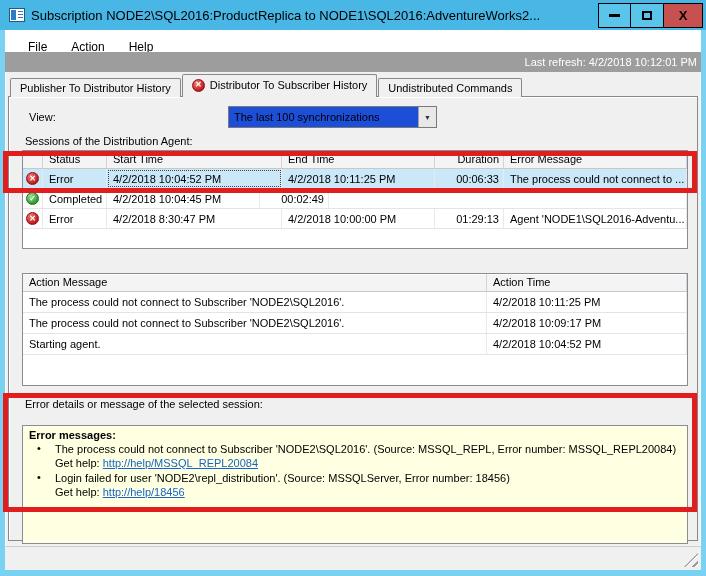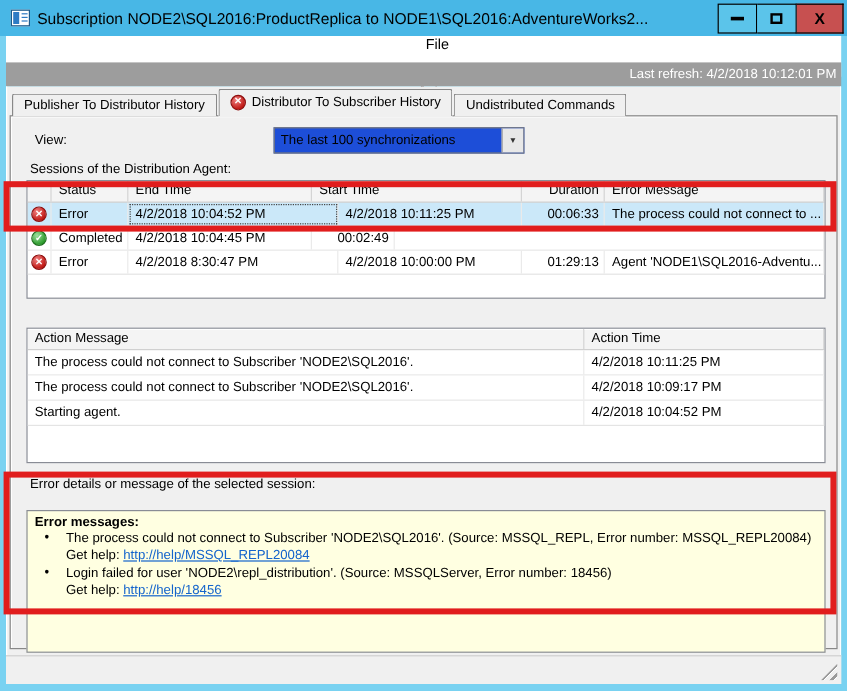--- a/index.html
+++ b/index.html
@@ -15,21 +15,21 @@
   .app-icon::after { content:""; position:absolute; left:8px; top:2px; width:5px; height:1px; background:#2E7BC4; box-shadow:0 3px 0 #2E7BC4, 0 6px 0 #2E7BC4; }
   .title-text { font-size:13px; color:#000; white-space:nowrap; overflow:hidden; flex:1; }
   .win-buttons { display:flex; margin-right:3px; height:25px; }
   .win-btn { border:1px solid #000; background:#5BC4EA; width:33px; display:flex; align-items:center; justify-content:center; font-weight:bold; font-size:12px; }
   .win-btn + .win-btn { border-left:none; }
   .btn-min span.bar { width:11px; height:3px; background:#000; display:block; }
   .btn-max span.box { width:10px; height:9px; border:2px solid #000; display:block; }
   .btn-close { background:#C75050; width:39px; font-size:13px; }
 
   
-  .menubar { position:absolute; left:5px; right:5px; top:30px; height:34px; background:#FFFFFF; display:flex; align-items:center; gap:24px; padding-left:23px; font-size:12px;flex-direction:column; }
+  .menubar { position:absolute; left:5px; right:5px; top:30px; height:34px; background:#FFFFFF; display:flex; align-items:center; gap:24px; padding-left:23px; font-size:12px; }
   .menu-item { cursor:default; }
 
   
   .refreshbar { position:absolute; left:5px; right:5px; top:52px; height:20px; background:#9D9D9D; color:#fff; display:flex; align-items:center; justify-content:flex-end; padding-right:4px; font-size:11px; }
 
   
   .client { position:absolute; left:5px; right:5px; top:72px; bottom:6px; background:#F0F0F0; box-shadow: inset 1px 0 0 #fff, inset -1px 0 0 #fff, inset 0 -1px 0 #fff; }
   .tabs { position:absolute; left:5px; top:5px; height:20px; display:flex; align-items:flex-end; z-index:2; }
   .tab { border:1px solid #888; border-bottom:none; background:#F0F0F0; padding:3px 9px 3px 9px; margin-right:1px; border-radius:2px 2px 0 0; height:19px; display:flex; align-items:center; gap:5px; white-space:nowrap; }
   .tab.active { height:23px; margin-top:-4px; background:#F0F0F0; position:relative; padding-bottom:5px; box-shadow:0 1px 0 #F0F0F0; }
@@ -142,22 +142,22 @@
       <div class="combo">
         <span class="combo-text">The last 100 synchronizations</span>
         <span class="combo-btn">▼</span>
       </div>
 
       <div class="lv-label" id="sessions-label">Sessions of the Distribution Agent:</div>
       <div class="listview" id="sessions-table">
         <div class="lv-header">
           <span class="lv-hcell c-icon"></span>
           <span class="lv-hcell c-status">Status</span>
+          <span class="lv-hcell c-start">Start Time</span>
           <span class="lv-hcell c-end">End Time</span>
-          <span class="lv-hcell c-start">Start Time</span>
           <span class="lv-hcell c-dur">Duration</span>
           <span class="lv-hcell c-err">Error Message</span>
         </div>
         <div class="lv-row selected" style="height:20px;">
           <span class="lv-cell c-icon">
               <span class="icon-circle icon-error">✕</span>
             </span>
           <span class="lv-cell c-status">Error</span>
           <span class="lv-cell c-start cell-focus">4/2/2018 10:04:52 PM</span>
           <span class="lv-cell c-end">4/2/2018 10:11:25 PM</span>

